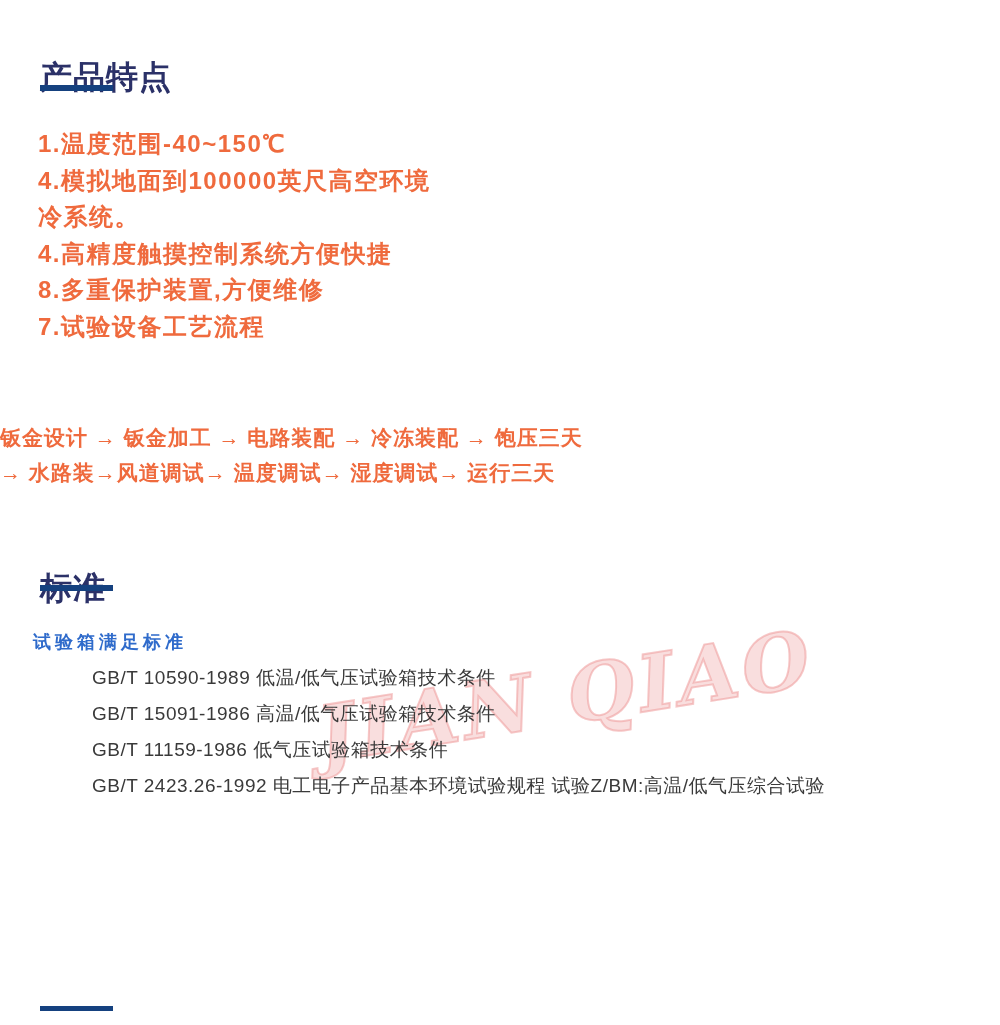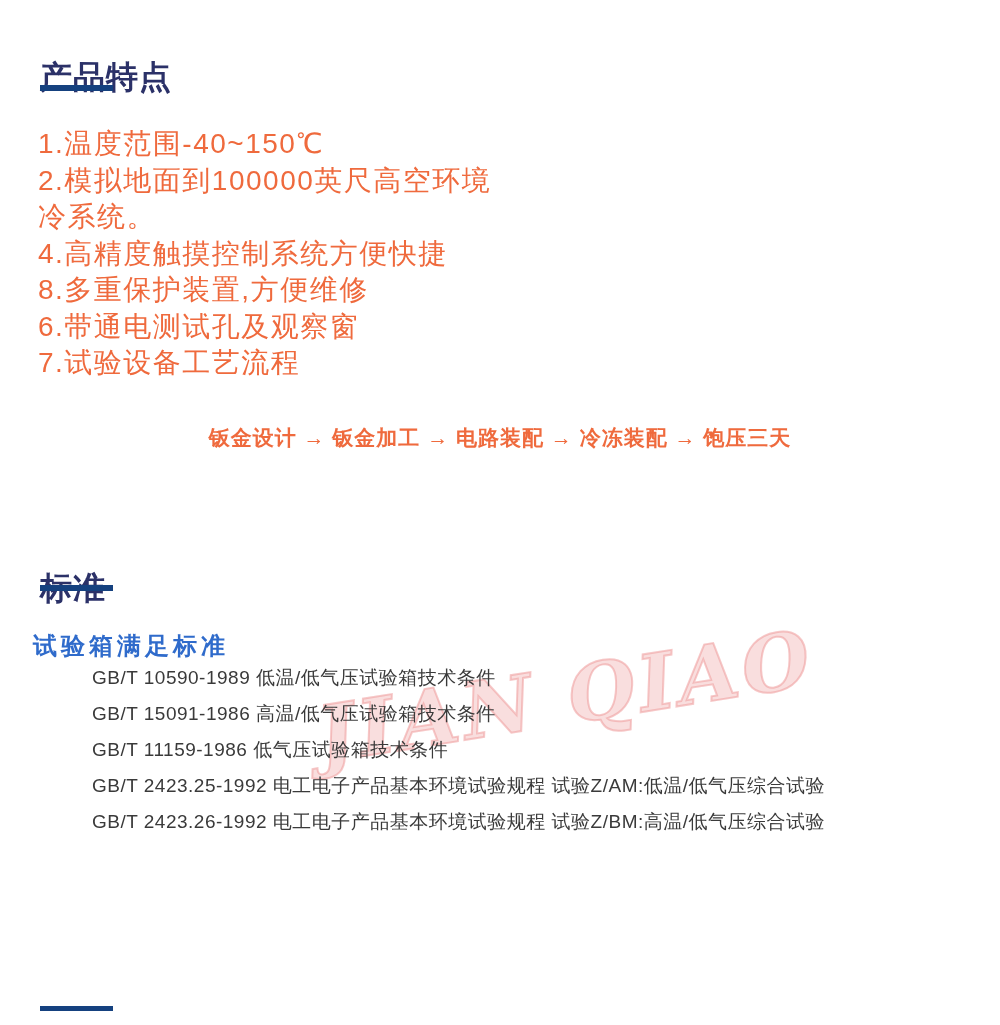--- a/index.html
+++ b/index.html
@@ -32,49 +32,48 @@
 
   
   .features-list {
     position: absolute;
     left: 38px;
     top: 126px;
     width: 930px;
   }
   .feature-line {
     color: #ef6a3d;
-    font-size: 28px;
-    font-weight: normal;
+    font-size: 24px;
+    font-weight: bold;
     letter-spacing: 1.5px;
     line-height: 36.5px;
     white-space: nowrap;
   }
 
   
   .flow-line {
     position: absolute;
     left: 0;
     width: 1000px;
-    text-align: center;
     color: #ef6a3d;
     font-size: 21px;
     font-weight: bold;
     letter-spacing: 1px;
     white-space: nowrap;
   }
   .flow-line-1 { top: 424px; }
   .flow-line-2 { top: 459px; }
 
   
   .standards-subtitle {
     position: absolute;
     left: 33px;
     top: 630px;
     color: #2f6bcb;
-    font-size: 24px;
+    font-size: 18px;
     font-weight: bold;
     letter-spacing: 4px;
     white-space: nowrap;
   }
   .standards-list {
     position: absolute;
     left: 52px;
     top: 660px;
     width: 930px;
   }
@@ -109,40 +108,39 @@
 </head>
 <body>
 
 <div class="page">
 
   <h2 class="section-title" style="top: 36px; margin-top: 20px;">产品特点</h2>
   <div class="title-underline" style="top: 85px;"></div>
 
   <div class="features-list">
     <div class="feature-line">1.温度范围-40~150℃</div>
-    <div class="feature-line">2.模拟地面到100000英尺高空环境</div>
+    <div class="feature-line">4.模拟地面到100000英尺高空环境</div>
     <div class="feature-line">冷系统。</div>
     <div class="feature-line">4.高精度触摸控制系统方便快捷</div>
     <div class="feature-line">8.多重保护装置,方便维修</div>
-    <div class="feature-line">6.带通电测试孔及观察窗</div>
     <div class="feature-line">7.试验设备工艺流程</div>
   </div>
 
   <div class="flow-line flow-line-1">钣金设计 → 钣金加工 → 电路装配 → 冷冻装配 → 饱压三天</div>
+  <div class="flow-line flow-line-2">→ 水路装→风道调试→ 温度调试→ 湿度调试→ 运行三天</div>
 
   <h2 class="section-title" style="top: 540px;">标准</h2>
   <div class="title-underline" style="top: 585px;"></div>
 
   <div class="standards-subtitle">试验箱满足标准</div>
 
   <div class="watermark">JIAN QIAO</div>
 
   <div class="standards-list">
     <div class="standard-item">GB/T 10590-1989 低温/低气压试验箱技术条件</div>
     <div class="standard-item">GB/T 15091-1986 高温/低气压试验箱技术条件</div>
     <div class="standard-item">GB/T 11159-1986 低气压试验箱技术条件</div>
-    <div class="standard-item">GB/T 2423.25-1992 电工电子产品基本环境试验规程 试验Z/AM:低温/低气压综合试验</div>
     <div class="standard-item">GB/T 2423.26-1992 电工电子产品基本环境试验规程 试验Z/BM:高温/低气压综合试验</div>
   </div>
 
   <div class="title-underline" style="top: 1006px; height: 5px;"></div>
 
 </div>
 
 </body></html>

